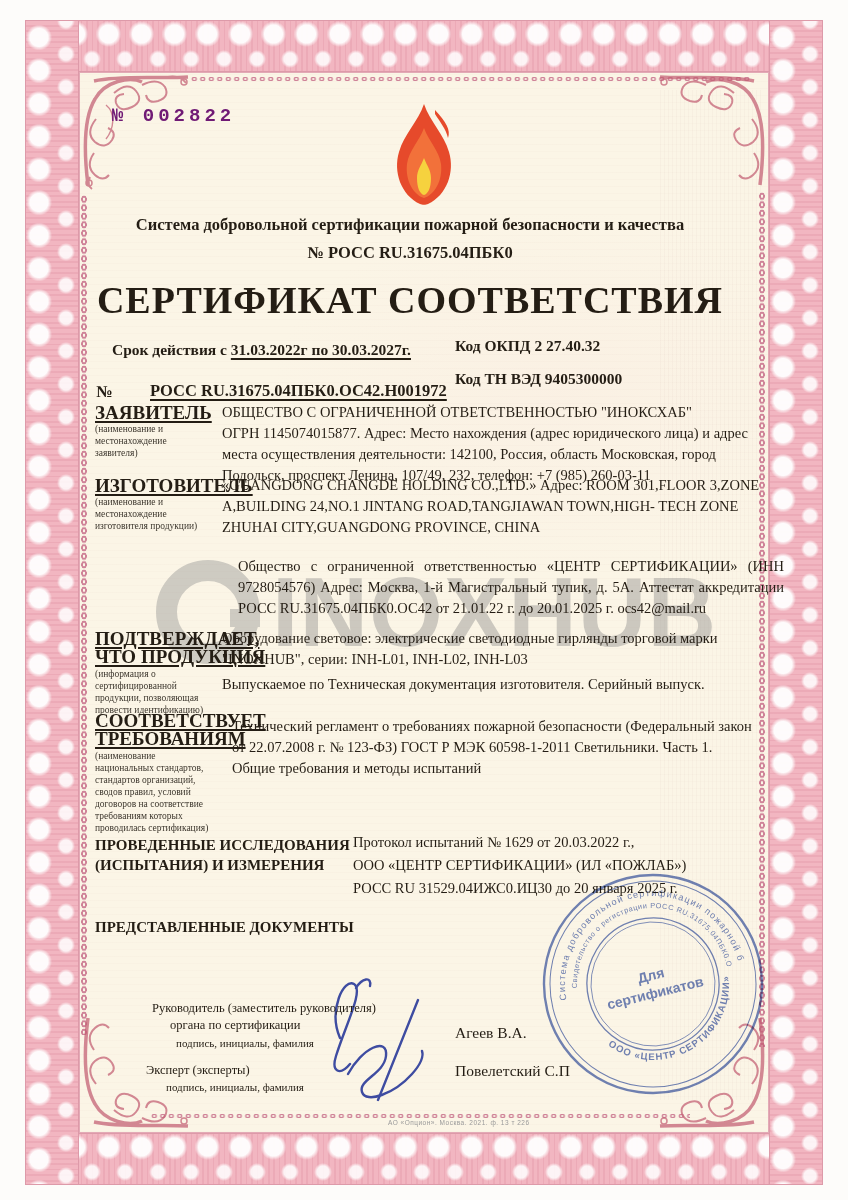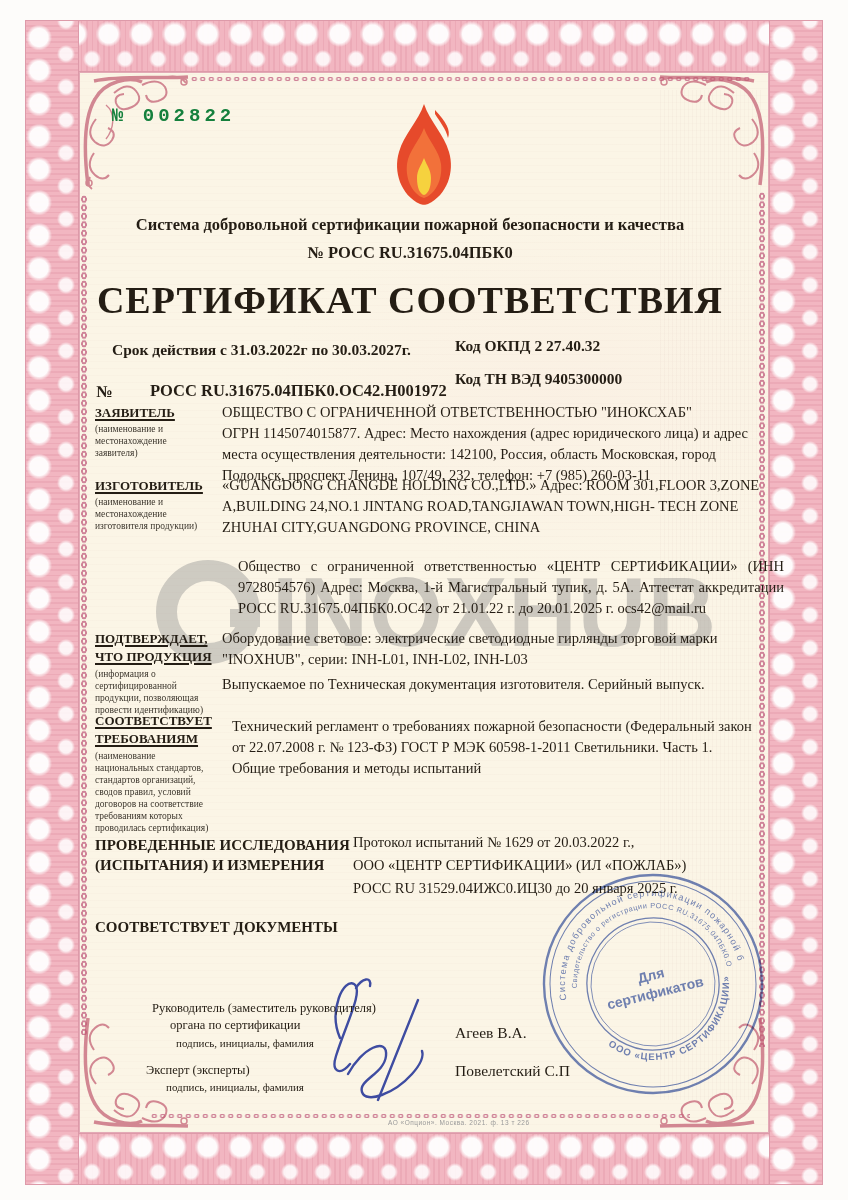--- a/index.html
+++ b/index.html
@@ -37,27 +37,27 @@
       background-size:8.5px 6px;}
   .chain-v{position:absolute;width:6px;background-repeat:repeat-y;
       background-image:radial-gradient(ellipse 2.6px 3.4px at 3px 4.25px, #fbf5e6 0 1.1px, #cf8398 1.2px 2.6px, rgba(0,0,0,0) 3px);
       background-size:6px 8.5px;}
   .corner{position:absolute;width:112px;height:118px;}
   .corner.tr{transform:scaleX(-1);}
   .corner.bl{transform:scaleY(-1);}
   .corner.br{transform:scale(-1,-1);}
   
   .abs{position:absolute;}
-  .doc-number{font-family:"Liberation Mono",monospace;font-size:19px;letter-spacing:4px;color:#15803d;font-weight:700;}
+  .doc-number{font-family:"Liberation Mono",monospace;font-size:19px;letter-spacing:4px;color:#701a75;font-weight:700;}
   .center-line{left:80px;width:660px;text-align:center;}
   .sys{font-weight:700;font-size:16.5px;}
   .main-title{font-weight:700;font-size:38px;letter-spacing:1px;}
   .semib{font-weight:600;font-size:15.5px;}
-  .u{text-decoration-thickness:1.5px;text-underline-offset:3px;text-align:right;}
-  .lbl{font-weight:700;font-size:13px;text-decoration:underline;text-decoration-thickness:1.5px;
+  .u{text-decoration:underline;text-decoration-thickness:1.5px;text-underline-offset:3px;text-align:right;}
+  .lbl{font-weight:700;font-size:19px;text-decoration:underline;text-decoration-thickness:1.5px;
        text-underline-offset:2px;white-space:pre-line;line-height:18px;}
   .lbl-plain{font-weight:700;font-size:15px;white-space:pre-line;line-height:20px;}
   .sub{font-size:9.5px;line-height:12px;white-space:pre-line;color:#3c362d;}
   .body-txt{font-size:14.5px;line-height:21px;white-space:pre-line;}
   .just{text-align:justify;margin-left:20px;}
   .sig-role{font-size:12.5px;}
   .sig-hint{font-size:11px;}
   .sig-name{font-size:15.5px;}
   .reg-num{font-weight:700;font-size:16.5px;}
   
@@ -209,21 +209,21 @@
 требованиям которых
 проводилась сертификация)</div>
   <div class="abs body-txt" style="left:232px;top:716px;width:520px;">Технический регламент о требованиях пожарной безопасности (Федеральный закон от 22.07.2008 г. № 123-ФЗ) ГОСТ Р МЭК 60598-1-2011 Светильники. Часть 1. Общие требования и методы испытаний</div>
 
   <div class="abs lbl-plain" style="left:95px;top:835px;">ПРОВЕДЕННЫЕ ИССЛЕДОВАНИЯ
 (ИСПЫТАНИЯ) И ИЗМЕРЕНИЯ</div>
   <div class="abs body-txt" style="left:353px;top:831px;width:400px;line-height:23px;">Протокол испытаний № 1629 от  20.03.2022 г.,
 ООО «ЦЕНТР СЕРТИФИКАЦИИ» (ИЛ «ПОЖЛАБ»)
 РОСС RU 31529.04ИЖС0.ИЦ30  до 20 января 2025 г.</div>
 
-  <div class="abs lbl-plain" style="left:95px;top:917px;">СООТВЕТСТВУЕТ ДОКУМЕНТЫ</div>
+  <div class="abs lbl-plain" style="left:95px;top:917px;">ПРЕДСТАВЛЕННЫЕ ДОКУМЕНТЫ</div>
 
   <div class="stamp">
     <svg width="232" height="232" viewBox="0 0 232 232">
       <defs>
         <path id="arcTopOuter" d="M116,116 m-88,0 a88,88 0 1,1 176,0"></path>
         <path id="arcTopMid" d="M116,116 m-76,0 a76,76 0 1,1 152,0"></path>
         <path id="arcBotMid" d="M116,116 m-76,0 a76,76 0 1,0 152,0"></path>
       </defs>
       <g fill="none" stroke="#4d66b4">
         <circle cx="116" cy="116" r="109" stroke-width="2.4"></circle>

